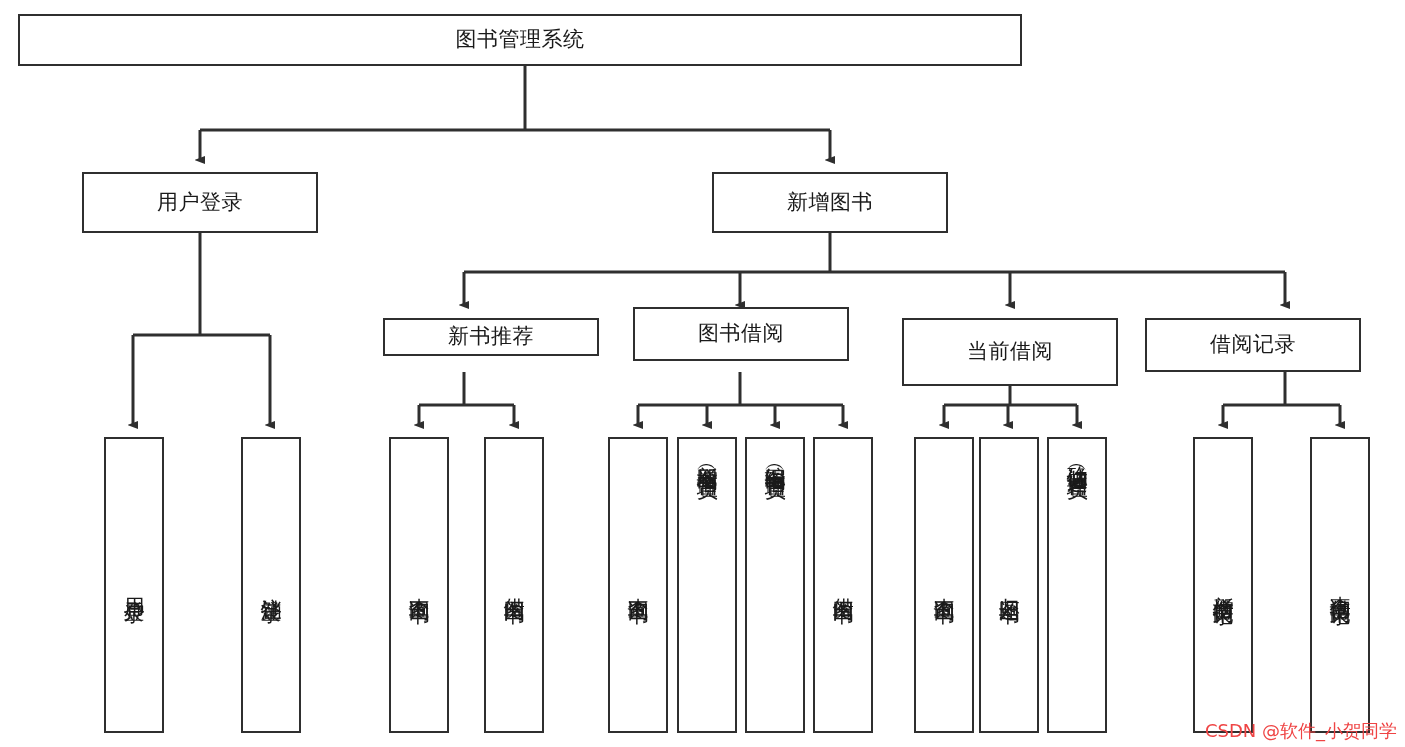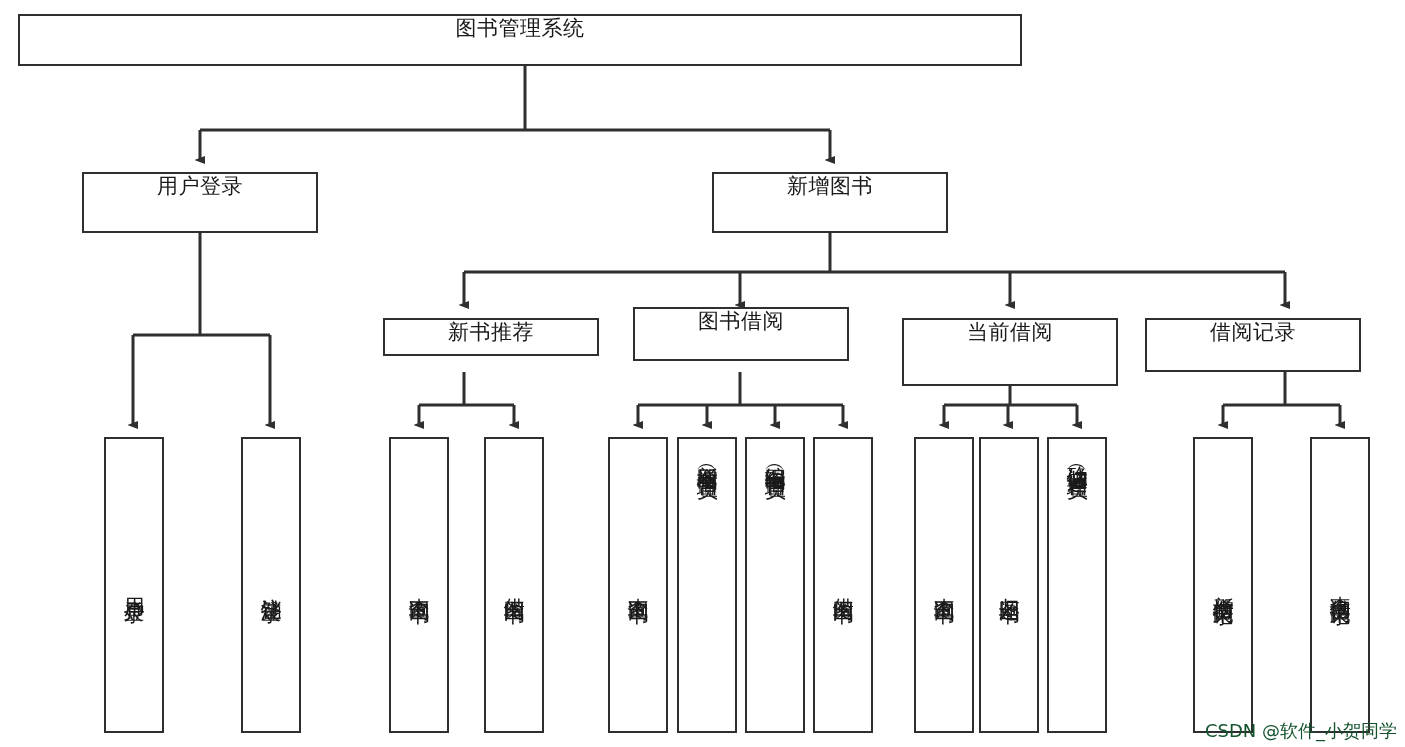--- a/index.html
+++ b/index.html
@@ -22,21 +22,21 @@
     width: 1405px;
     height: 747px;
     pointer-events: none;
   }
   .node {
     position: absolute;
     box-sizing: border-box;
     border: 2px solid #2f2f2f;
     background: #ffffff;
     display: flex;
-    align-items: flex-start;
+    align-items: center;
     justify-content: center;
     color: #1a1a1a;
     z-index: 2;
   }
   
   .node.horiz .label {
     font-size: 21px;
     line-height: 1.2;
     letter-spacing: 0.5px;
     white-space: nowrap;
@@ -58,21 +58,21 @@
   
   .node.vert.mid {
     padding-top: 0;
     align-items: center;
   }
   #watermark {
     position: absolute;
     right: 8px;
     bottom: 4px;
     font-size: 18px;
-    color: #14532d;
+    color: #ef4444;
     white-space: nowrap;
     z-index: 5;
   }
 </style>
 </head>
 <body>
 
 <div id="canvas">
 
   <svg id="connectors" viewBox="0 0 1405 747" width="1405" height="747">

